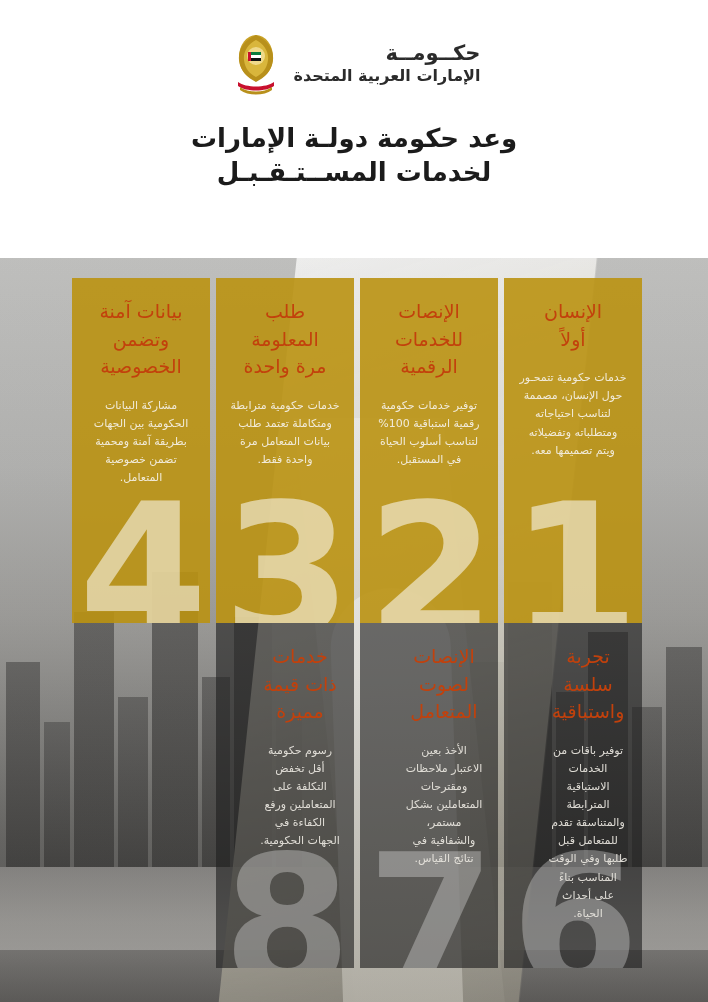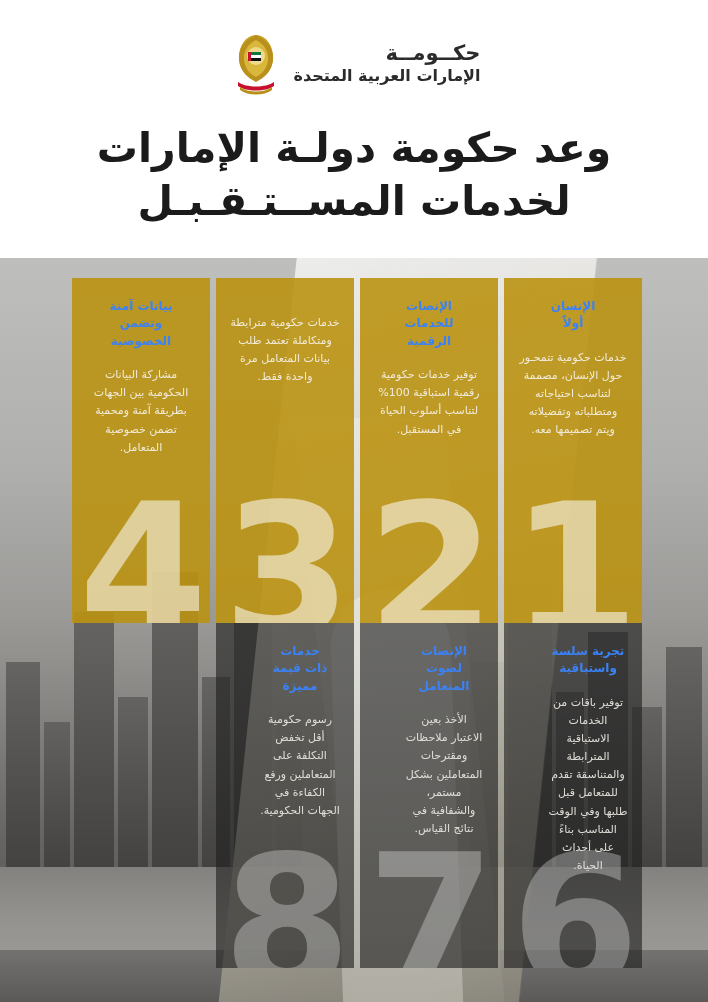--- a/index.html
+++ b/index.html
@@ -41,21 +41,21 @@
   .logo-text .l2{
     font-size:16px;font-weight:bold;color:#2b2b2b;
   }
 
   .title-block{
     margin-top:22px;
     text-align:center;
     color:#1b1b1b;
   }
   .title-line{
-    font-size:41px;
+    font-size:26px;
     font-weight:bold;
     line-height:1.30;
     letter-spacing:0px;
     white-space:nowrap;
   }
   .title-line.l2{letter-spacing:2px;}
 
   
   .photo{
     position:absolute;
@@ -124,23 +124,23 @@
   }
   .card{
     position:relative;
     overflow:hidden;
     padding:20px 14px 0 14px;
     box-sizing:border-box;
   }
   .card.gold{background:rgba(186,146,18,0.90);}
   .card.dark{background:rgba(30,30,30,0.62);padding-left:44px;}
   .card .c-title{
-    font-size:12px;
-    font-weight:bold;
-    color:#3b82f6;
+    font-size:19px;
+    font-weight:normal;
+    color:#c2410c;
     line-height:1.45;
     text-align:center;
     position:relative;
     z-index:3;
   }
   .card .c-desc{
     margin-top:16px;
     font-size:11px;
     line-height:1.65;
     color:#f4efe2;
@@ -239,20 +239,25 @@
       <div class="card gold">
         <div class="c-title">
           <div>الإنصات</div>
           <div>للخدمات</div>
           <div>الرقمية</div>
         </div>
         <div class="c-desc">توفير خدمات حكومية رقمية استباقية 100% لتناسب أسلوب الحياة في المستقبل.</div>
         <div class="c-num">2</div>
       </div>
       <div class="card gold">
+        <div class="c-title">
+          <div>طلب</div>
+          <div>المعلومة</div>
+          <div>مرة واحدة</div>
+        </div>
         <div class="c-desc">خدمات حكومية مترابطة ومتكاملة تعتمد طلب بيانات المتعامل مرة واحدة فقط.</div>
         <div class="c-num">3</div>
       </div>
       <div class="card gold">
         <div class="c-title">
           <div>بيانات آمنة</div>
           <div>وتضمن</div>
           <div>الخصوصية</div>
         </div>
         <div class="c-desc">مشاركة البيانات الحكومية بين الجهات بطريقة آمنة ومحمية تضمن خصوصية المتعامل.</div>

